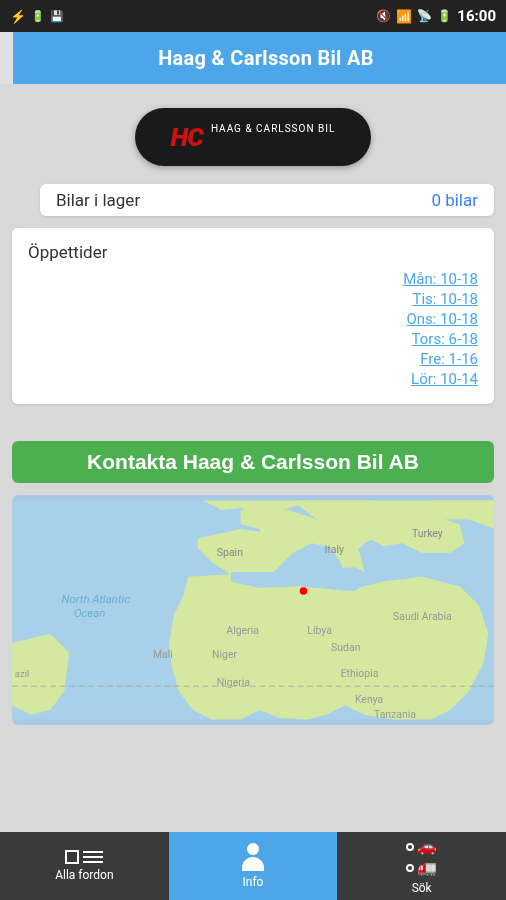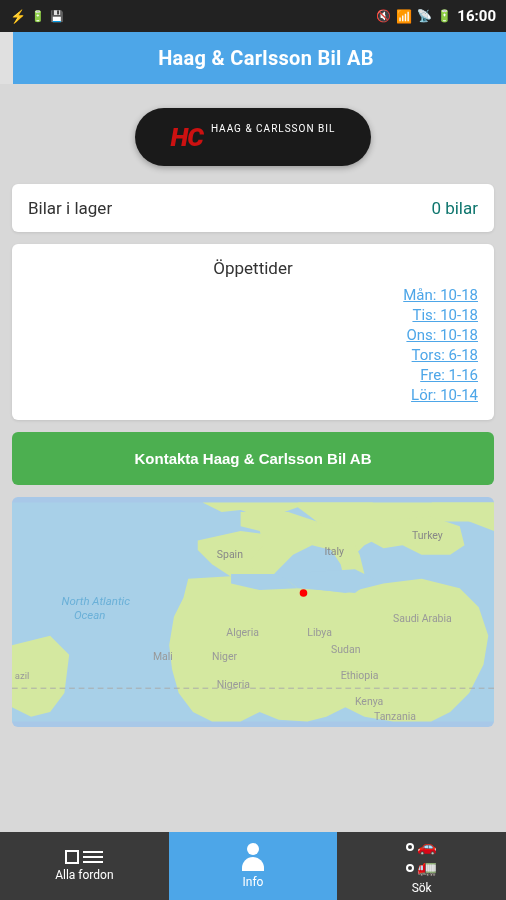--- a/index.html
+++ b/index.html
@@ -92,65 +92,66 @@
       border-radius: 6px;
       overflow: hidden;
       box-shadow: 0 1px 3px rgba(0,0,0,0.1);
     }
 
     
     #bilar-card {
       display: flex;
       align-items: center;
       justify-content: space-between;
-      padding: 14px 16px;
+      padding: 6px 16px;
+      margin-left: 28px;
     }
     #bilar-label {
       font-size: 17px;
       color: #333;
     }
     #bilar-count {
       font-size: 17px;
-      color: #0f766e;
+      color: #3b82f6;
     }
 
     
     #oppettider-card {
       padding: 14px 16px;
     }
     #oppettider-header {
       font-size: 17px;
       color: #333;
       margin-bottom: 8px;
-      text-align: center;
     }
     .hours-row {
       display: flex;
       justify-content: flex-end;
       margin-bottom: 2px;
     }
     .hours-text {
       font-size: 15px;
       color: #4da6e8;
       text-decoration: underline;
     }
 
     
     #contact-button {
       background: #4caf50;
       border: none;
       border-radius: 6px;
       color: white;
-      font-size: 15px;
+      font-size: 21px;
       font-weight: bold;
-      padding: 18px 16px;
+      padding: 9px 16px;
       width: 100%;
       cursor: pointer;
       text-align: center;
       display: block;
+      margin-top: 25px;
     }
 
     
     #map-container {
       border-radius: 6px;
       overflow: hidden;
       height: 230px;
       background: #a8c8e8;
       position: relative;
     }

